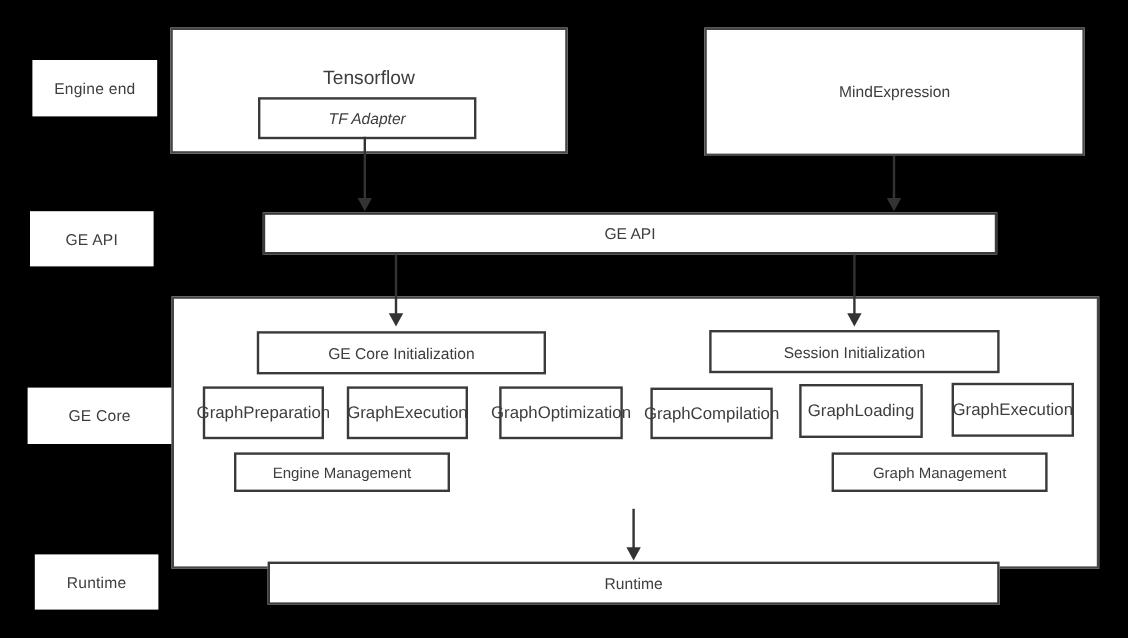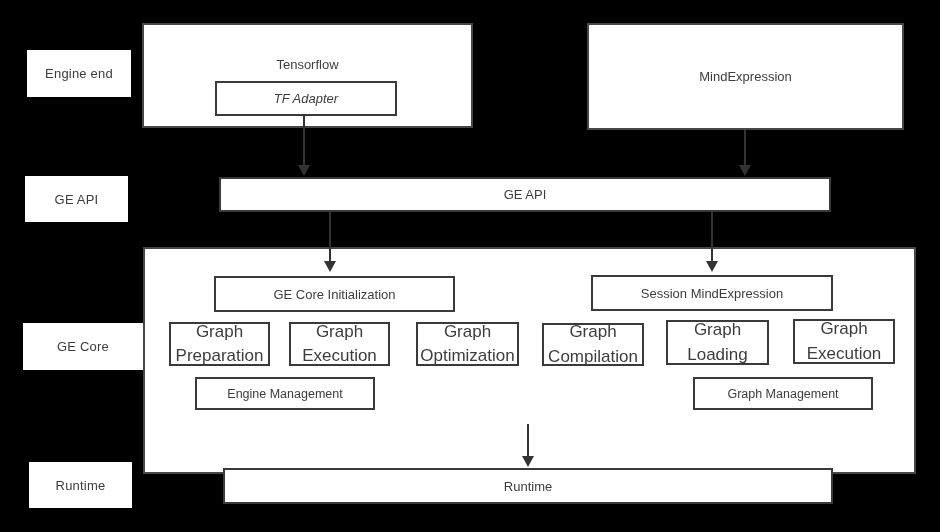--- a/index.html
+++ b/index.html
@@ -40,27 +40,27 @@
   }
   .outer { border-color: #474747; }
 
   
   .box-title {
     position: absolute;
     left: 0;
     right: 0;
     top: 32px;
     text-align: center;
-    font-size: 13px;
+    font-size: 16px;
   }
 
   
   .pipeline {
-    flex-direction: column;
-    font-size: 17px;
+    flex-direction: row;
+    font-size: 14px;
     line-height: 1.42;
   }
 
   .mgmt { font-size: 12.5px; }
 
   
   .arrow { position: absolute; width: 12px; }
   .arrow .shaft {
     position: absolute;
     left: 5px;
@@ -95,21 +95,21 @@
     <div class="abs box" style="left:71px; top:56px; width:182px; height:35px;font-style:italic;">TF Adapter</div>
   </div>
 
   <div class="abs box outer" style="left:587px; top:23px; width:317px; height:107px;">MindExpression</div>
 
   <div class="abs box" style="left:219px; top:177px; width:612px; height:35px;">GE API</div>
 
   <div class="abs box outer" style="left:143px; top:247px; width:773px; height:227px;">
 
     <div class="abs box" style="left:69px; top:27px; width:241px; height:36px;">GE Core Initialization</div>
-    <div class="abs box" style="left:446px; top:26px; width:242px; height:36px;">Session MindExpression</div>
+    <div class="abs box" style="left:446px; top:26px; width:242px; height:36px;">Session Initialization</div>
 
     <div class="abs box pipeline" style="left:24px; top:73px; width:101px; height:44px;">
       <span>Graph</span>
       <span>Preparation</span>
     </div>
     <div class="abs box pipeline" style="left:144px; top:73px; width:101px; height:44px;">
       <span>Graph</span>
       <span>Execution</span>
     </div>
     <div class="abs box pipeline" style="left:271px; top:73px; width:103px; height:44px;">

